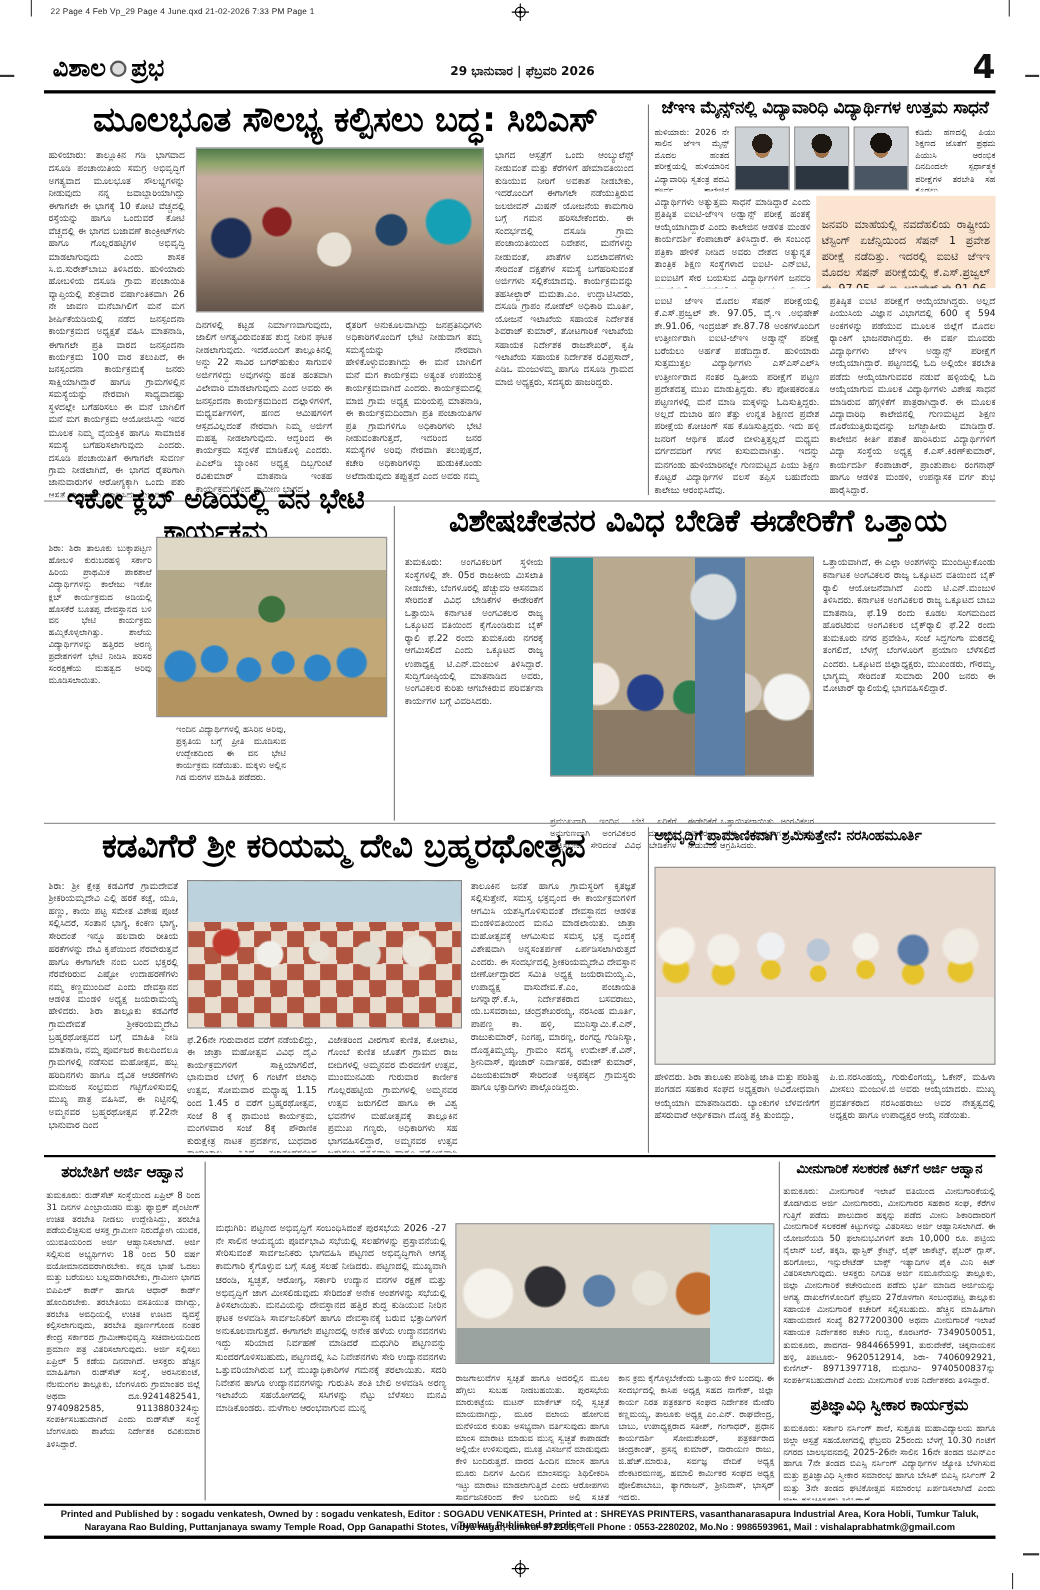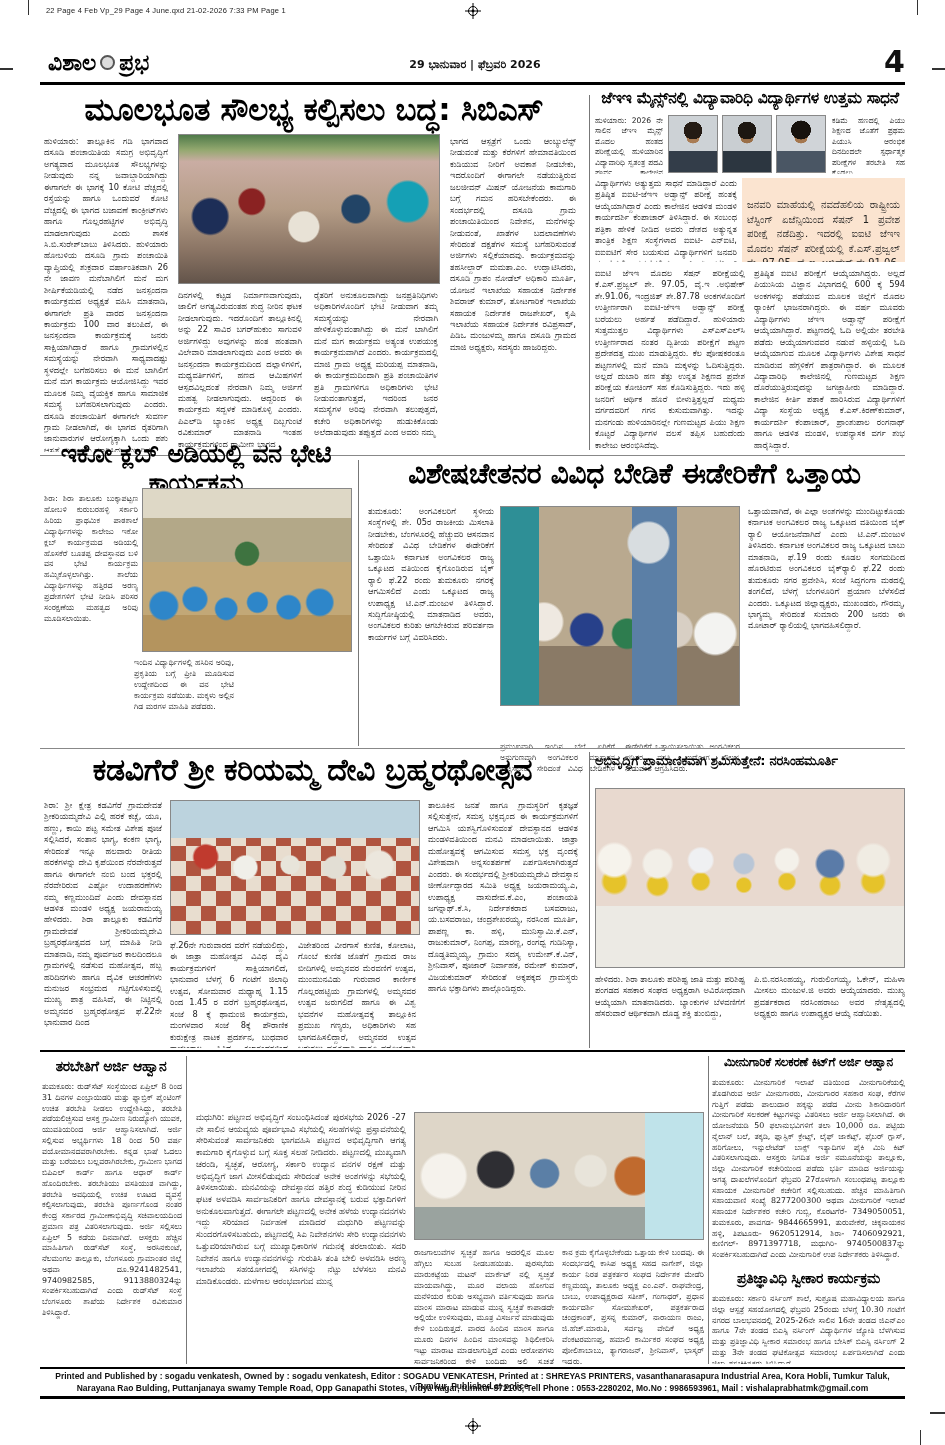--- a/index.html
+++ b/index.html
@@ -94,21 +94,21 @@
   <div class="abs body-txt" style="left:44px;top:494px;width:94px;height:250px;font-size:7.9px;">ಶಿರಾ: ಶಿರಾ ತಾಲೂಕು ಬುಕ್ಕಾಪಟ್ಟಣ ಹೋಬಳಿ ಕುರುಬರಹಳ್ಳಿ ಸರ್ಕಾರಿ ಹಿರಿಯ ಪ್ರಾಥಮಿಕ ಪಾಠಶಾಲೆ ವಿದ್ಯಾರ್ಥಿಗಳನ್ನು ಕಾಲೇಜು ಇಕೋ ಕ್ಲಬ್ ಕಾರ್ಯಕ್ರಮದ ಅಡಿಯಲ್ಲಿ ಹೊಸಕೆರೆ ಬೂತಪ್ಪ ದೇವಸ್ಥಾನದ ಬಳಿ ವನ ಭೇಟಿ ಕಾರ್ಯಕ್ರಮ ಹಮ್ಮಿಕೊಳ್ಳಲಾಗಿತ್ತು. ಶಾಲೆಯ ವಿದ್ಯಾರ್ಥಿಗಳನ್ನು ಹತ್ತಿರದ ಅರಣ್ಯ ಪ್ರದೇಶಗಳಿಗೆ ಭೇಟಿ ನೀಡಿಸಿ ಪರಿಸರ ಸಂರಕ್ಷಣೆಯ ಮಹತ್ವದ ಅರಿವು ಮೂಡಿಸಲಾಯಿತು.</div>
   <div class="abs photo" style="left:142px;top:488px;width:210px;height:164px;background:
       radial-gradient(circle at 10% 72%, #2e86c9 0 6%, transparent 7%),
       radial-gradient(circle at 25% 68%, #2e86c9 0 6%, transparent 7%),
       radial-gradient(circle at 40% 74%, #2e86c9 0 6%, transparent 7%),
       radial-gradient(circle at 55% 70%, #2e86c9 0 6%, transparent 7%),
       radial-gradient(circle at 70% 73%, #2e86c9 0 6%, transparent 7%),
       radial-gradient(circle at 85% 70%, #2e86c9 0 6%, transparent 7%),
       radial-gradient(circle at 50% 40%, #3e7340 0 8%, transparent 9%),
       linear-gradient(180deg,#ded8c6 0 18%,#b3a888 18% 45%,#c2a877 45% 78%,#b4945e 78% 100%);"></div>
-  <div class="abs body-txt" style="left:134px;top:658px;width:100px;height:86px;font-size:7.9px;">ಇಂದಿನ ವಿದ್ಯಾರ್ಥಿಗಳಲ್ಲಿ ಹಸಿರಿನ ಅರಿವು, ಪ್ರಕೃತಿಯ ಬಗ್ಗೆ ಪ್ರೀತಿ ಮೂಡಿಸುವ ಉದ್ದೇಶದಿಂದ ಈ ವನ ಭೇಟಿ ಕಾರ್ಯಕ್ರಮ ನಡೆಯಿತು. ಮಕ್ಕಳು ಅಲ್ಲಿನ ಗಿಡ ಮರಗಳ ಮಾಹಿತಿ ಪಡೆದರು.</div>
+  <div class="abs body-txt" style="left:160px;top:658px;width:100px;height:86px;font-size:7.9px;">ಇಂದಿನ ವಿದ್ಯಾರ್ಥಿಗಳಲ್ಲಿ ಹಸಿರಿನ ಅರಿವು, ಪ್ರಕೃತಿಯ ಬಗ್ಗೆ ಪ್ರೀತಿ ಮೂಡಿಸುವ ಉದ್ದೇಶದಿಂದ ಈ ವನ ಭೇಟಿ ಕಾರ್ಯಕ್ರಮ ನಡೆಯಿತು. ಮಕ್ಕಳು ಅಲ್ಲಿನ ಗಿಡ ಮರಗಳ ಮಾಹಿತಿ ಪಡೆದರು.</div>
 
   <div class="abs headline" style="left:364px;top:458px;width:541px;font-size:28px;">ವಿಶೇಷಚೇತನರ ವಿವಿಧ ಬೇಡಿಕೆ ಈಡೇರಿಕೆಗೆ ಒತ್ತಾಯ</div>
   <div class="abs body-txt" style="left:368px;top:506px;width:126px;height:238px;">ತುಮಕೂರು: ಅಂಗವಿಕಲರಿಗೆ ಸ್ಥಳೀಯ ಸಂಸ್ಥೆಗಳಲ್ಲಿ ಶೇ. 05ರ ರಾಜಕೀಯ ಮಿಸಲಾತಿ ನೀಡಬೇಕು, ಬೆಂಗಳೂರಲ್ಲಿ ಹೆಚ್ಚುವರಿ ಆಸನವಾನ ಸೇರಿದಂತೆ ವಿವಿಧ ಬೇಡಿಕೆಗಳ ಈಡೇರಿಕೆಗೆ ಒತ್ತಾಯಿಸಿ ಕರ್ನಾಟಕ ಅಂಗವಿಕಲರ ರಾಜ್ಯ ಒಕ್ಕೂಟದ ವತಿಯಿಂದ ಕೈಗೊಂಡಿರುವ ಬೈಕ್ ರ‍್ಯಾಲಿ ಫೆ.22 ರಂದು ತುಮಕೂರು ನಗರಕ್ಕೆ ಆಗಮಿಸಲಿದೆ ಎಂದು ಒಕ್ಕೂಟದ ರಾಜ್ಯ ಉಪಾಧ್ಯಕ್ಷ ಟಿ.ಎನ್.ಮಂಜುಳ ತಿಳಿಸಿದ್ದಾರೆ. ಸುದ್ದಿಗೋಷ್ಠಿಯಲ್ಲಿ ಮಾತನಾಡಿದ ಅವರು, ಅಂಗವಿಕಲರ ಕುರಿತು ಆಗಬೇಕಿರುವ ಪರಿವರ್ತನಾ ಕಾರ್ಯಗಳ ಬಗ್ಗೆ ವಿವರಿಸಿದರು.</div>
   <div class="abs photo" style="left:500px;top:506px;width:240px;height:200px;background:
       radial-gradient(circle at 62% 18%, #d8dde0 0 9%, transparent 10%),
       linear-gradient(90deg, #2e8f96 0 16%, transparent 16%),
       linear-gradient(90deg, transparent 0 55%, #5b7fa6 55% 74%, transparent 74%),
       radial-gradient(circle at 18% 58%, #efe9e1 0 8%, transparent 9%),
       radial-gradient(circle at 36% 62%, #27408a 0 8%, transparent 9%),
       radial-gradient(circle at 53% 64%, #2e7d4f 0 8%, transparent 9%),

